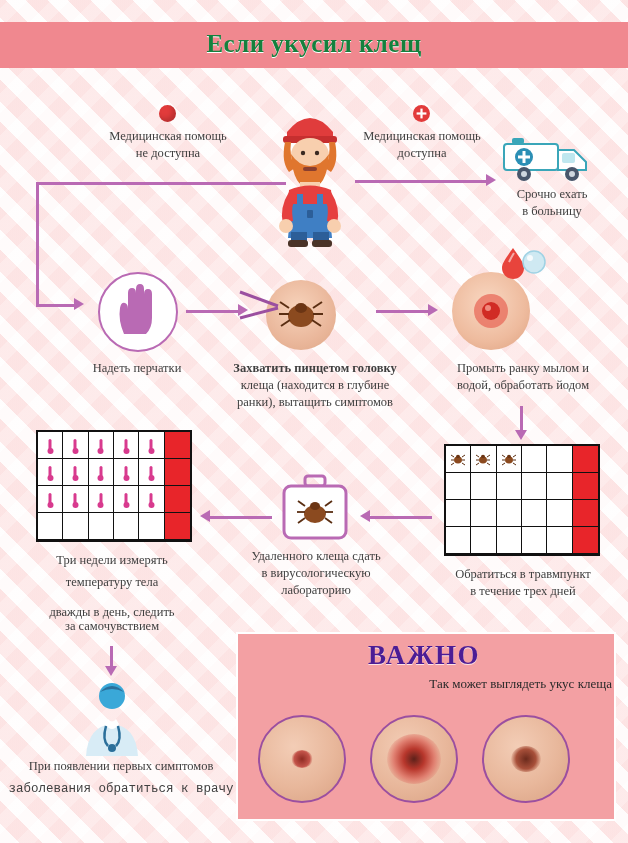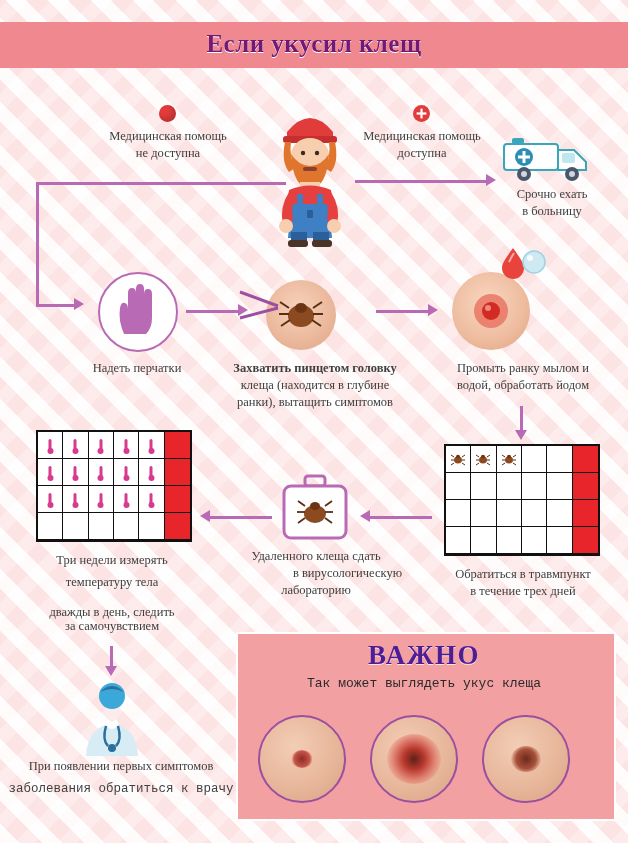--- a/index.html
+++ b/index.html
@@ -33,21 +33,21 @@
     height: 46px;
     background: #f0888f;
   }
   #title-text {
     position: absolute;
     left: 0; top: 30px;
     width: 628px;
     text-align: center;
     font-size: 25px;
     font-weight: bold;
-    color: #701a75;
+    color: #15803d;
     letter-spacing: 0.5px;
     text-shadow: 0 1px 0 #fff;
   }
   .cap {
     position: absolute;
     text-align: center;
     font-size: 12.5px;
     line-height: 1.32;
     color: #404040;
   }
@@ -150,24 +150,23 @@
     font-size: 27px;
     font-weight: bold;
     color: #4c1d95;
     letter-spacing: 1.5px;
     text-shadow: 0 1px 0 rgba(255,255,255,0.7);
   }
   #important-sub {
     position: absolute;
     left: 236px; top: 676px;
     width: 376px;
-    text-align: center;
+    text-align: right;
     font-size: 13px;
     color: #2a2a2a;
-    font-family: Liberation Mono, monospace;
   }
   .bite-photo {
     position: absolute;
     width: 84px; height: 84px;
     border-radius: 50%;
     border: 2px solid #9b4fa0;
     background: radial-gradient(circle at 40% 35%, #f3cdb6 0%, #e8b79b 55%, #d9a183 100%);
     overflow: hidden;
   }
   .bite-core {
@@ -410,21 +409,21 @@
         <path d="M27 34 l-7 -5"></path>
           <path d="M27 40 l-8 0"></path>
           <path d="M27 46 l-7 5"></path>
         <path d="M47 34 l7 -5"></path>
           <path d="M47 40 l8 0"></path>
           <path d="M47 46 l7 5"></path>
       </g>
     </svg>
   </div>
   <div class="cap" style="left:230px; top:548px; width:172px;">Удаленного клеща сдать</div>
-  <div class="cap" style="left:230px; top:565px; width:172px;text-align:right;">в вирусологическую</div>
+  <div class="cap" style="left:230px; top:565px; width:172px;">в вирусологическую</div>
   <div class="cap" style="left:230px; top:582px; width:172px;">лабораторию</div>
 
   <div class="arrowhead ah-left" style="left:200px; top:510px;"></div>
   <div class="arrow arrow-h" style="left:210px; top:516px; width:62px;"></div>
 
   <div class="cal" id="cal-3weeks" style="left:36px; top:430px; width:152px; height:108px; grid-template-columns:repeat(6,1fr); grid-template-rows:repeat(4,1fr);">
       <div class="cal-cell">
         <div class="thermo"></div>
       </div>
       <div class="cal-cell">

